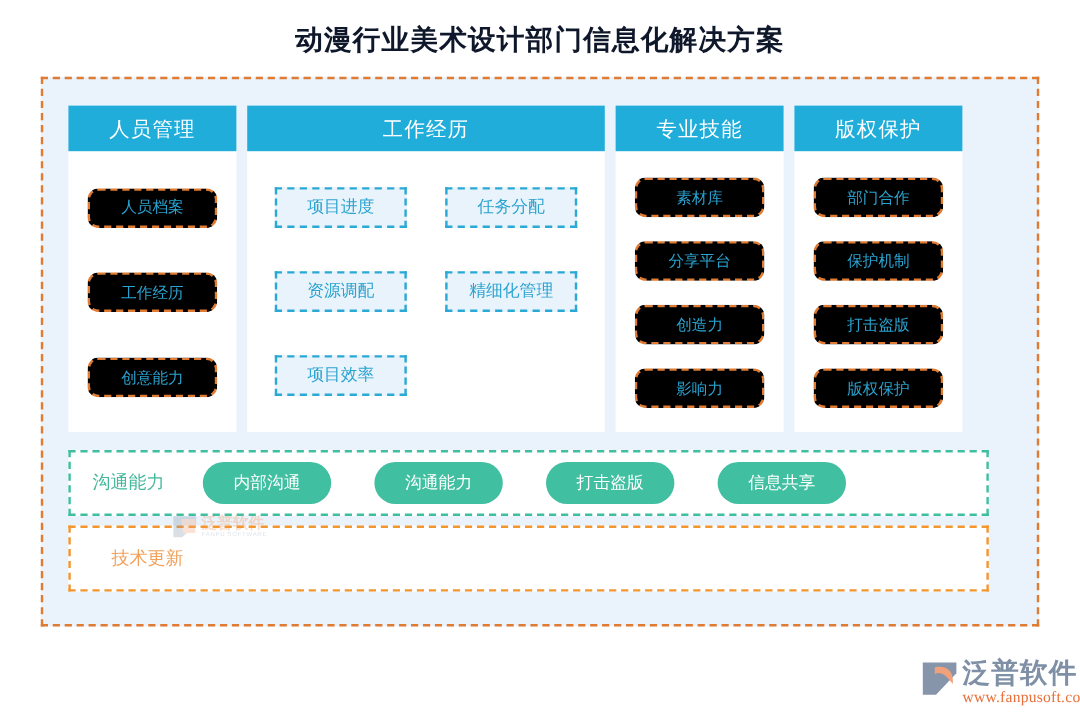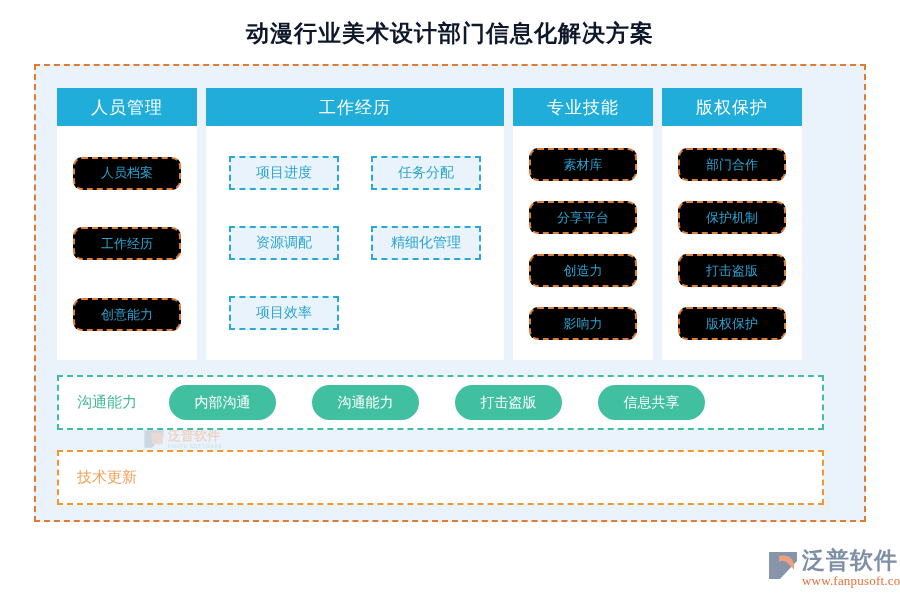--- a/index.html
+++ b/index.html
@@ -129,22 +129,23 @@
     background: #ffffff;
     display: flex;
     align-items: center;
     padding-left: 18px;
   }
   #row-communication {
     top: 375px;
     border: 2px dashed #3fbfa0;
   }
   #row-tech {
-    top: 450px;
+    top: 438px;
     border: 2px dashed #f2962f;
+    text-align: center;
   }
   .row-label {
     width: 92px;
     font-size: 15px;
     flex: 0 0 auto;
   }
   .row-label.green { color: #45b89c; }
   .row-label.orange { color: #f2a05a; }
   .pill-group {
     display: flex;

